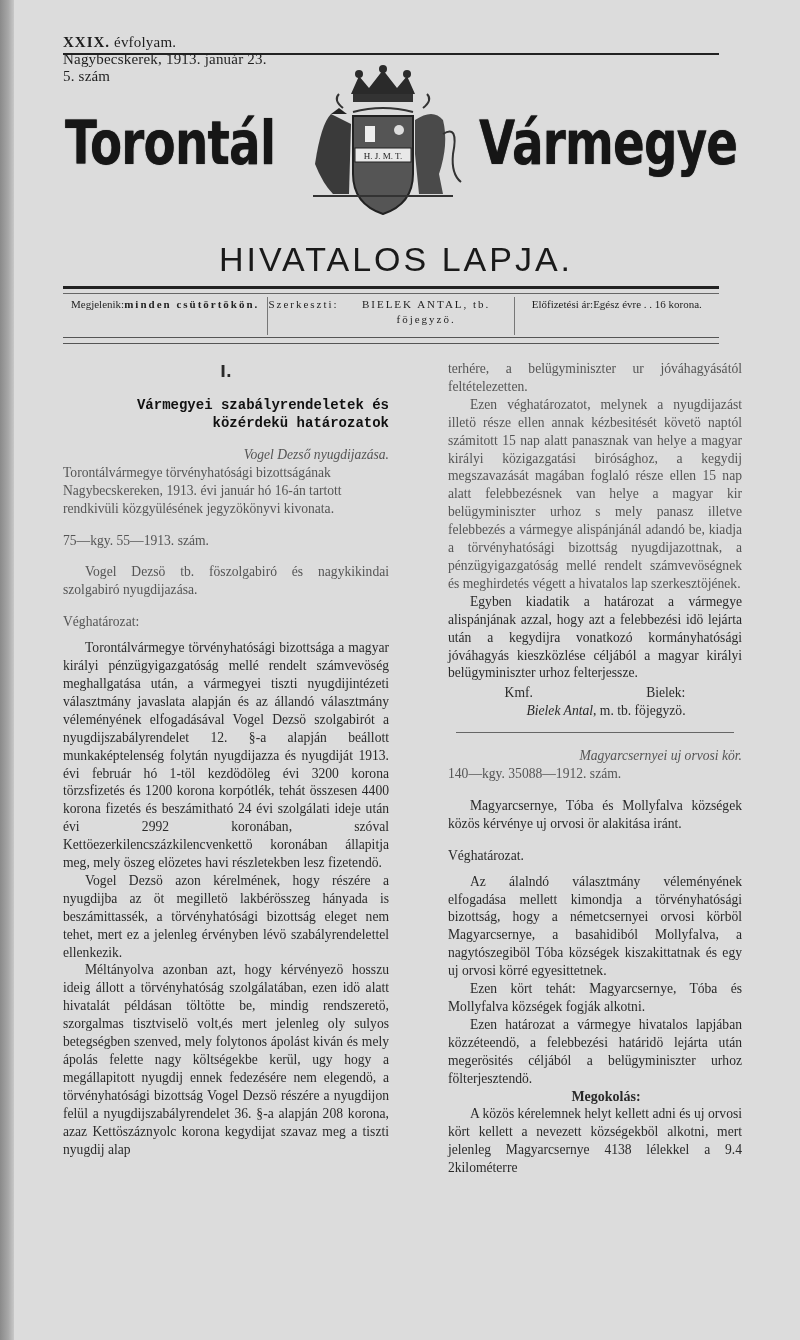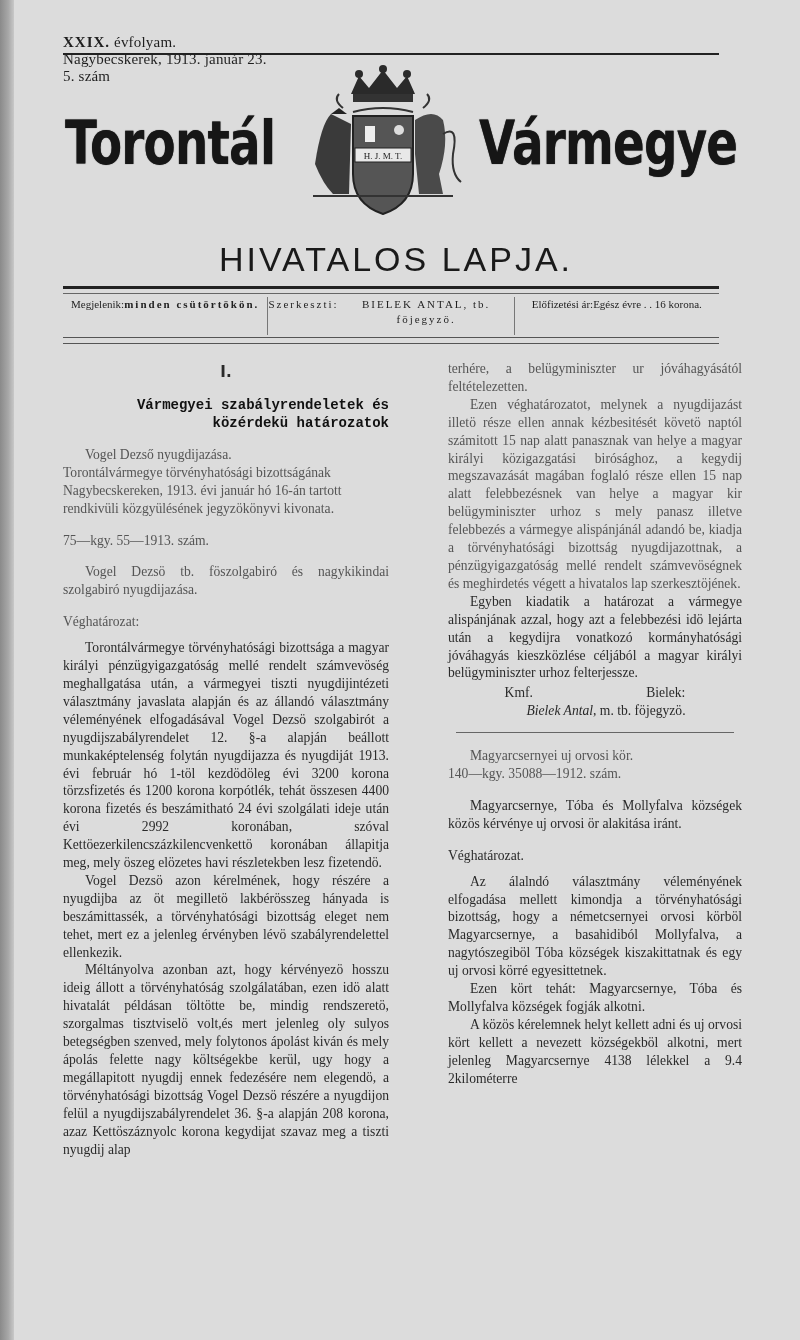--- a/index.html
+++ b/index.html
@@ -59,21 +59,21 @@
   .col.left { left: 63px; width: 326px; }
   .col.right { left: 448px; width: 294px; }
   .col p { margin: 0; text-indent: 22px; }
   .col p.noind { text-indent: 0; }
   .center { text-align: left; text-indent: 0 !important; }
   .sec-num { text-align: center; font-family: "DejaVu Sans", sans-serif; font-weight: bold; font-size: 15px; margin: 4px 0 14px; }
   .sec-title {
     text-align: right; font-family: Liberation Mono, monospace; font-weight: bold;
     font-size: 14px; line-height: 18px; margin-bottom: 14px; color: #111;
   }
-  .ital { text-align: left; text-indent: 0; margin: 6px 0 14px; color: #555; }
+  .ital { font-style: italic; text-align: right; text-indent: 0; margin: 6px 0 14px; color: #555; }
   .gap { height: 14px; }
   .gap-s { height: 8px; }
   .light { color: #555; }
   .sig-row { display: flex; justify-content: space-around; text-indent: 0; margin-top: 2px; }
   .sig { text-align: center; text-indent: 0; margin-left: 34px; }
   .sep { border-top: 1px solid #666; margin: 12px 8px 14px; }
   .heading-bold { text-align: center; font-weight: bold; font-size: 14px; margin: 8px 0 4px; text-indent: 0; }
 </style>
 </head>
 <body>
@@ -166,14 +166,16 @@
   <div class="sep"></div>
   <p class="ital">Magyarcsernyei uj orvosi kör.</p>
   <p class="noind light">140—kgy. 35088—1912. szám.</p>
   <div class="gap"></div>
   <p>Magyarcsernye, Tóba és Mollyfalva községek közös kérvénye uj orvosi ör alakitása iránt.</p>
   <div class="gap"></div>
   <p class="center">Véghatározat.</p>
   <div class="gap-s"></div>
   <p>Az álalndó választmány véleményének elfogadása mellett kimondja a törvényhatósági bizottság, hogy a németcsernyei orvosi körböl Magyarcsernye, a basahidiból Mollyfalva, a nagytószegiböl Tóba községek kiszakittatnak és egy uj orvosi körré egyesittetnek.</p>
   <p>Ezen kört tehát: Magyarcsernye, Tóba és Mollyfalva községek fogják alkotni.</p>
+  <p>Ezen határozat a vármegye hivatalos lapjában közzéteendö, a felebbezési határidö lejárta után megerösités céljából a belügyminiszter urhoz fölterjesztendö.</p>
+  <p class="heading-bold">Megokolás:</p>
   <p>A közös kérelemnek helyt kellett adni és uj orvosi kört kellett a nevezett községekböl alkotni, mert jelenleg Magyarcsernye 4138 lélekkel a 9.4 2kilométerre</p>
 </div>
 
 </body></html>

